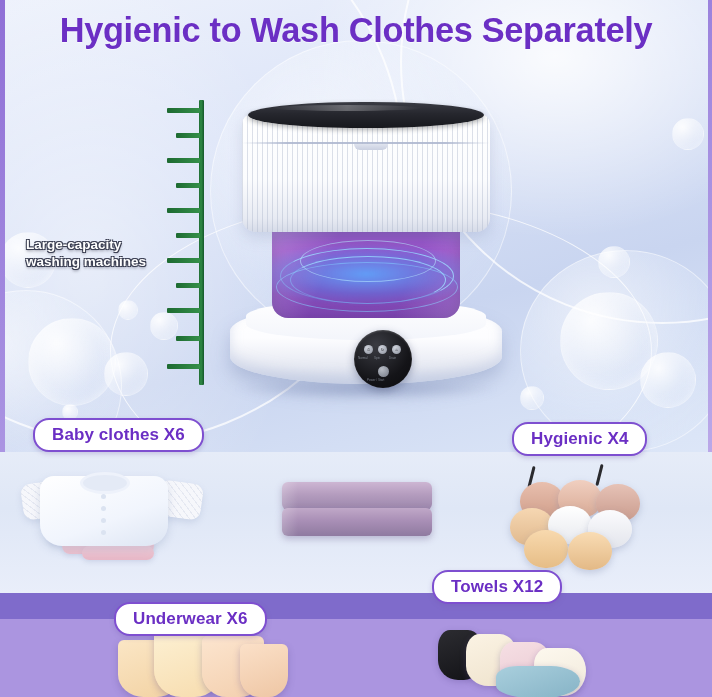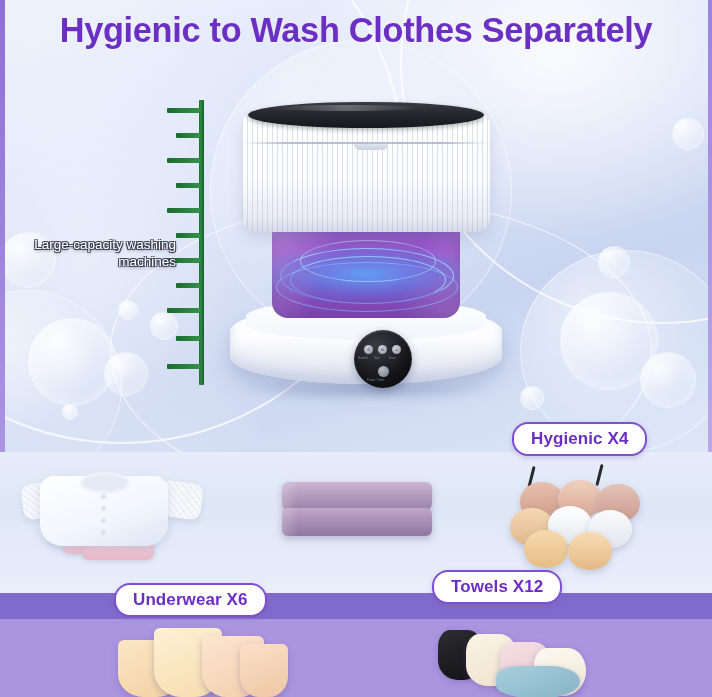--- a/index.html
+++ b/index.html
@@ -66,21 +66,21 @@
   .ruler-bar{position:absolute;right:4px;top:0;width:5px;height:285px;
     background:linear-gradient(90deg,#1f6b33,#2f8b45 40%,#14572a);
     border-radius:1px;}
   .tick{position:absolute;right:8px;height:5px;border-radius:1px;
     background:linear-gradient(90deg,#1d6a31,#35904a);}
   .tick.long{width:33px;}
   .tick.short{width:24px;}
 
   .ruler-label{
     position:absolute;left:26px;top:236px;width:150px;
-    text-align:right;font-weight:normal;font-size:13.5px;line-height:17px;
+    text-align:left;font-weight:bold;font-size:13.5px;line-height:17px;
     color:#ffffff;
     text-shadow:
       -1px -1px 0 #3b3f52, 1px -1px 0 #3b3f52,
       -1px  1px 0 #3b3f52, 1px  1px 0 #3b3f52,
        0 2px 3px rgba(40,40,60,.55);
   }
 
   
   .machine{position:absolute;left:216px;top:86px;width:300px;height:330px;}
 
@@ -235,21 +235,21 @@
     border:2px solid #7e4fd0;
     border-radius:16px;
     color:#6b2fc4;
     font-weight:bold;font-size:17px;letter-spacing:.1px;
     white-space:nowrap;
     box-shadow:0 2px 5px rgba(110,90,170,.28);
   }
   .pill-baby{left:33px;top:418px;}
   .pill-towels{left:303px;top:442px;}
   .pill-uw4{left:512px;top:422px;}
-  .pill-uw6{left:114px;top:583px;}
+  .pill-uw6{left:114px;top:602px;}
   .pill-socks{left:432px;top:570px;}
 </style>
 </head>
 <body>
 
 <div id="poster">
 
   <div class="bg-base"></div>
   <div class="bg-sheen"></div>
 
@@ -376,17 +376,18 @@
   </div>
 
   <div class="socks">
     <div class="sock" style="left:0;top:4px;width:46px;height:50px;background:linear-gradient(160deg,#2c2c31,#121216);"></div>
     <div class="sock" style="left:28px;top:8px;width:52px;height:52px;background:linear-gradient(160deg,#fbf3e4,#efe3cd);"></div>
     <div class="sock" style="left:62px;top:16px;width:52px;height:50px;background:linear-gradient(160deg,#f6dfe4,#e8c8d1);"></div>
     <div class="sock" style="left:96px;top:22px;width:52px;height:48px;background:linear-gradient(160deg,#fdf8ee,#f0e9da);"></div>
     <div class="sock" style="left:58px;top:40px;width:84px;height:32px;background:linear-gradient(160deg,#a9cfdd,#86b3c6);"></div>
   </div>
 
+  <div class="pill pill-baby">Baby clothes X6</div>
   <div class="pill pill-uw4">Hygienic X4</div>
   <div class="pill pill-uw6">Underwear X6</div>
   <div class="pill pill-socks">Towels X12</div>
 
 </div>
 
 </body></html>

